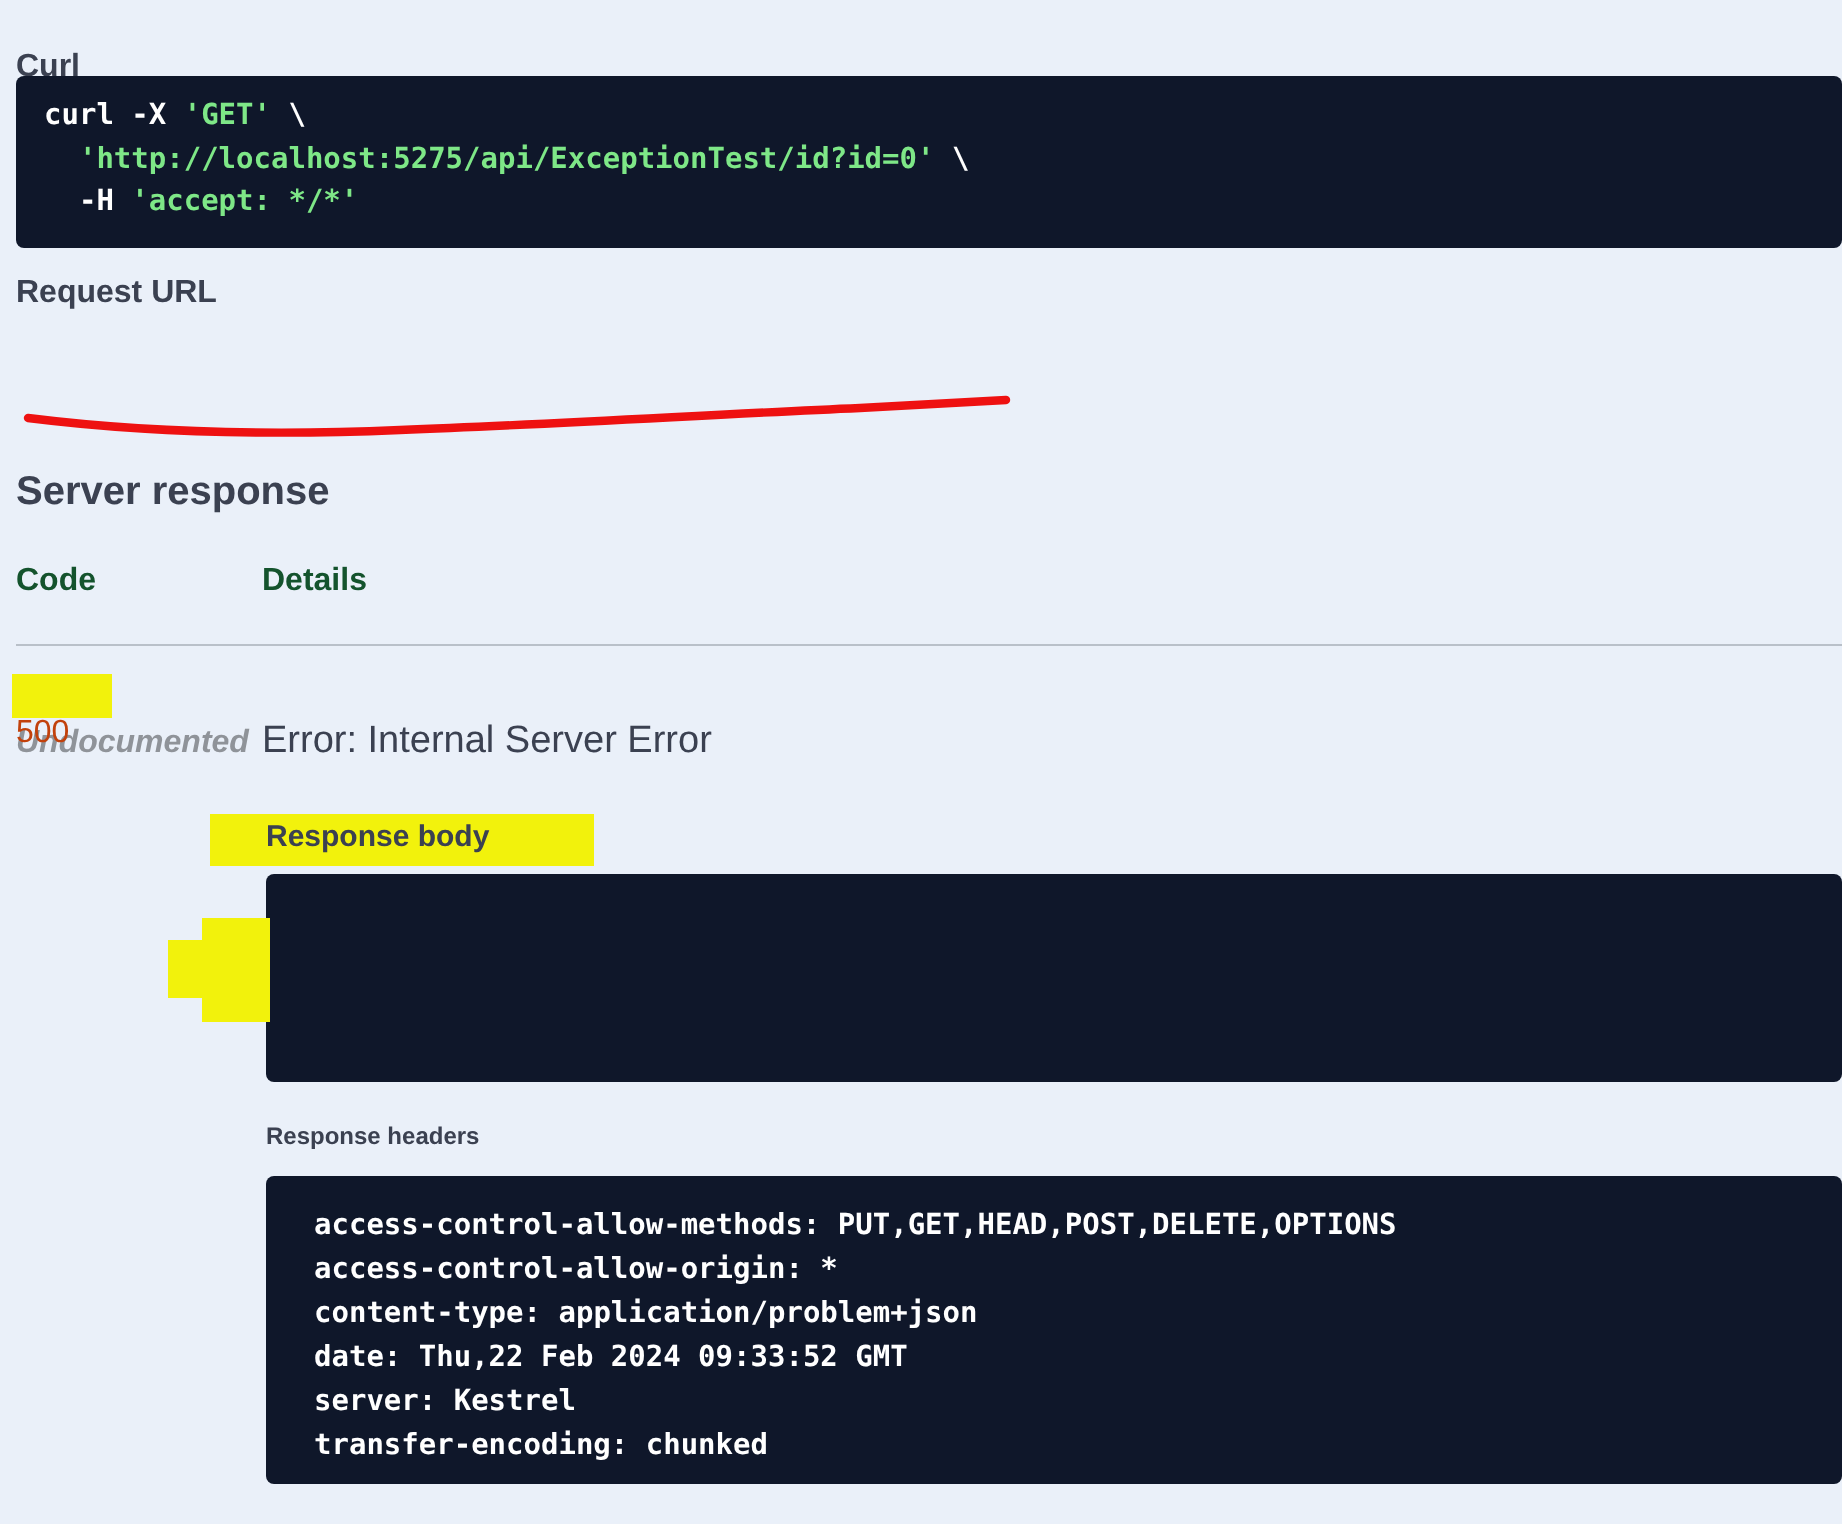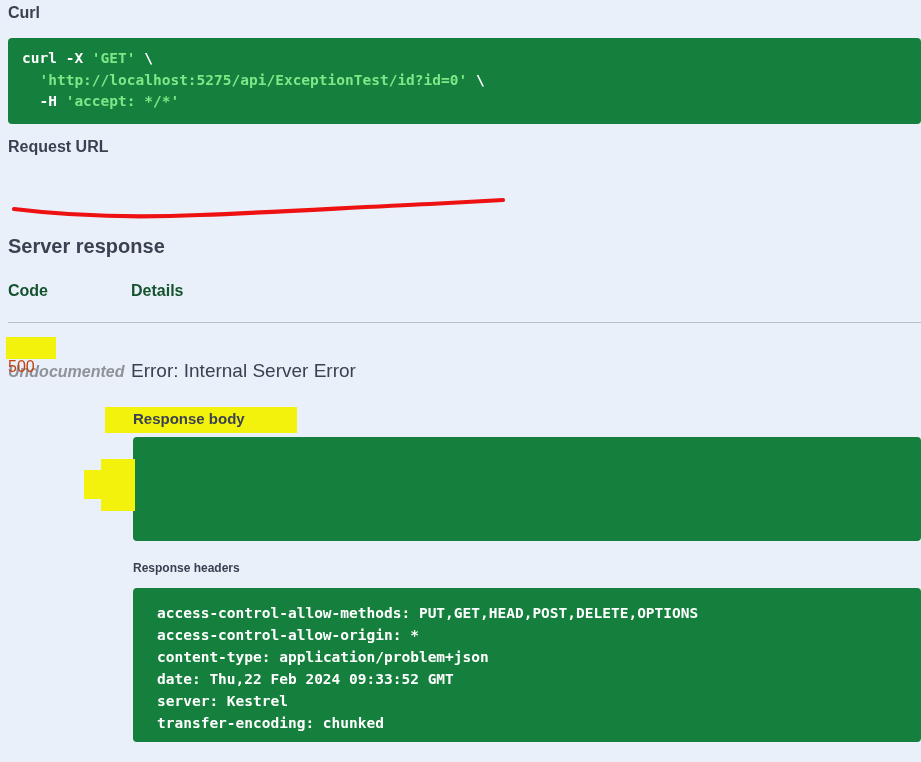--- a/index.html
+++ b/index.html
@@ -23,30 +23,30 @@
   }
 
   
   .section-title {
     position: absolute;
     font-family: "Liberation Sans", sans-serif;
     font-weight: bold;
     color: #3b4151;
     white-space: nowrap;
   }
-  #curl-title      { left: 8px;  top: 4px;  font-size: 16px; }
+  #curl-title      { left: 8px;  top: 25px;  font-size: 16px; }
   #requrl-title    { left: 8px;  top: 138px; font-size: 16px; }
   #srvresp-title   { left: 8px;  top: 235px; font-size: 20px; }
   #respbody-title  { left: 133px; top: 410px; font-size: 15px; z-index: 5;}
   #respheaders-title { left: 133px; top: 561px; font-size: 12px; font-weight: bold;}
 
   
   .codeblock {
     position: absolute;
-    background: #15803d;
+    background: #0f172a;
     border-radius: 4px;
     font-family: "DejaVu Sans Mono", monospace;
     font-size: 14.5px;
     line-height: 21.5px;
     color: #ffffff;
     box-sizing: border-box;
     overflow: hidden;
     white-space: pre;
   }
 

